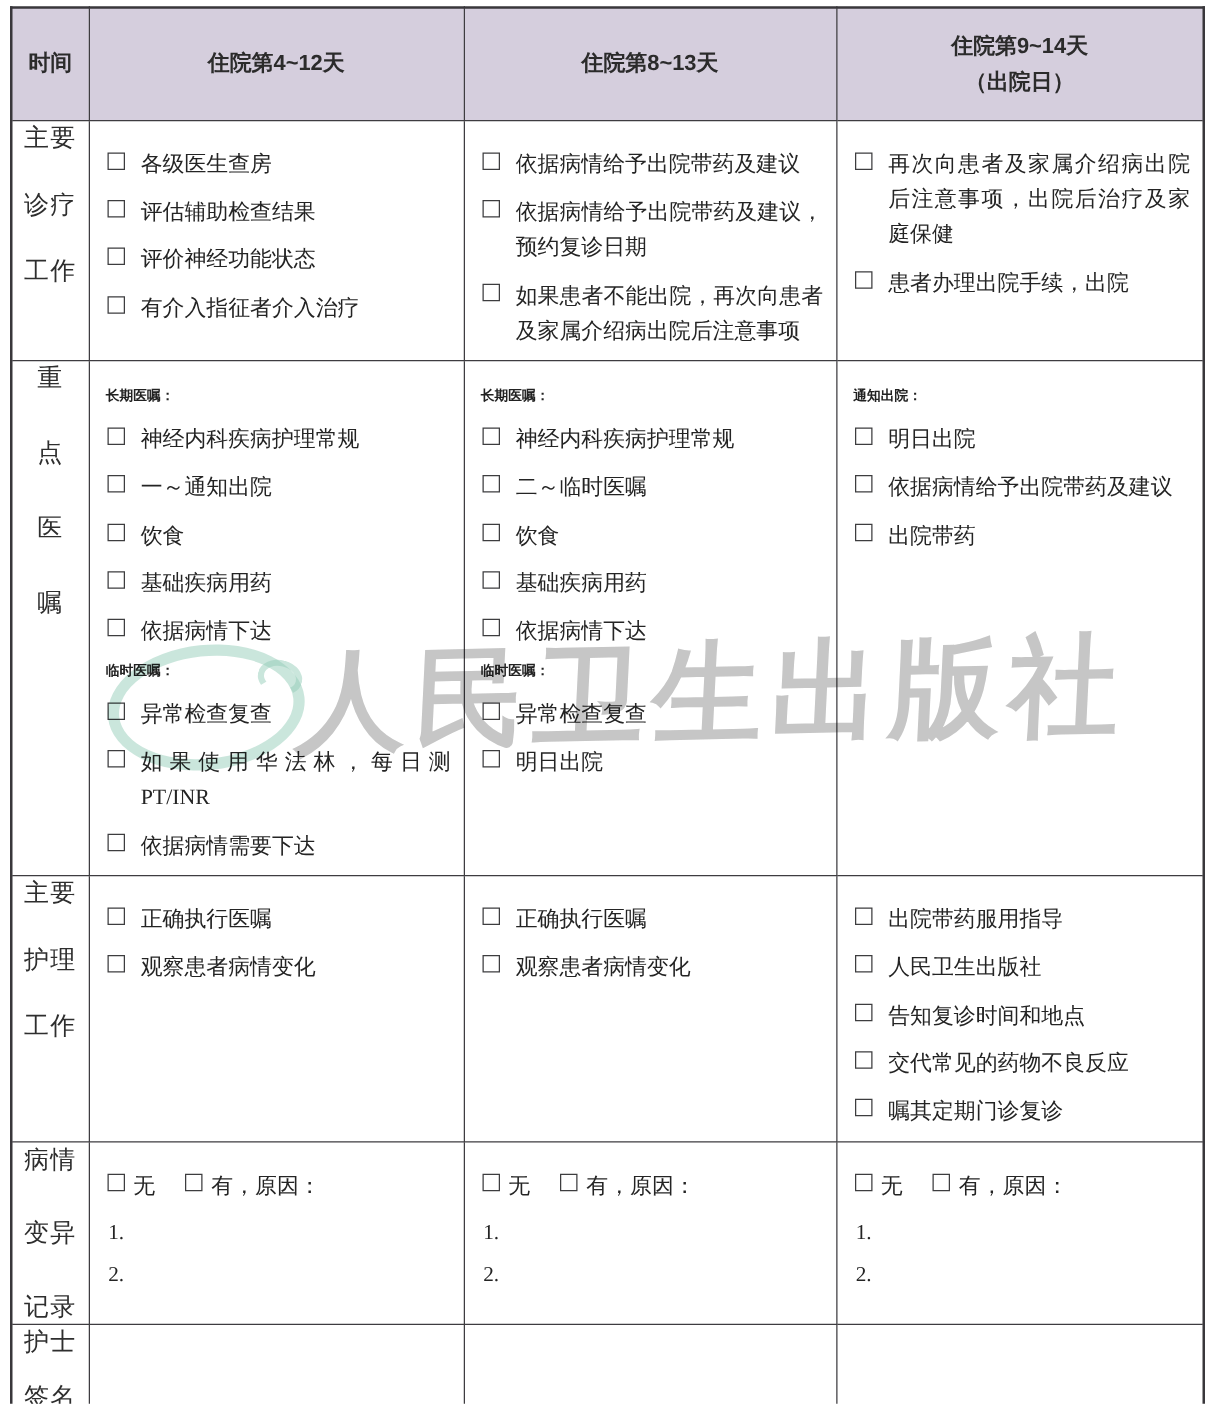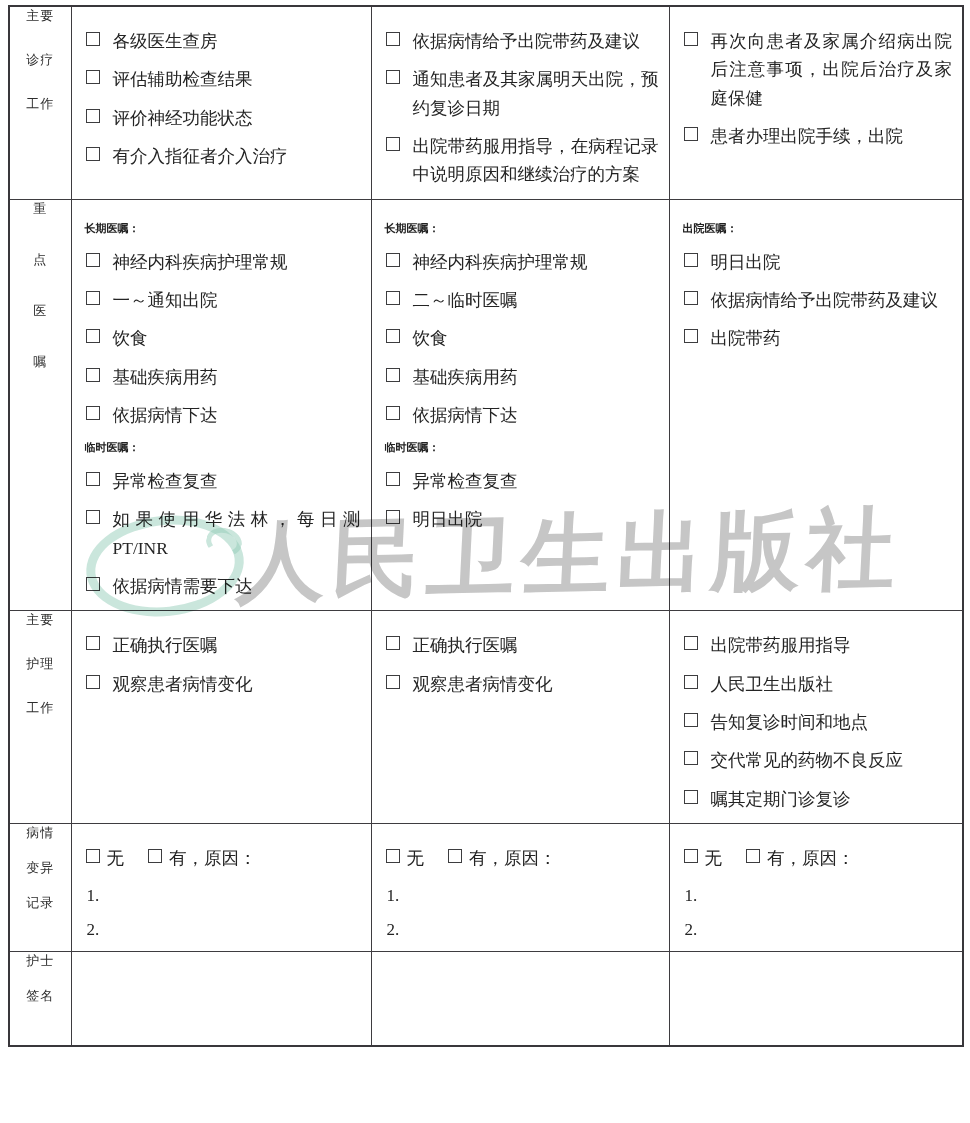--- a/index.html
+++ b/index.html
@@ -13,25 +13,25 @@
   table.cp { border:2px solid #39373b; }
 
   
   tr.hd th { background:#d5cedd; vertical-align:middle; text-align:center;
     font-family:"Liberation Sans","DejaVu Sans",sans-serif;
     font-weight:700; font-size:17.5px; color:#2b2b2b; line-height:1.7; }
 
   
   td.lbl { vertical-align:middle; }
   .lbl-in { display:flex; flex-direction:column; align-items:center;
-    justify-content:center; height:100%; font-size:13px; color:#2e2e2e;
+    justify-content:center; height:100%; font-size:20px; color:#2e2e2e;
     letter-spacing:1px; }
   .row-treat .lbl-in, .row-nurse .lbl-in { gap:26px; }
   .row-orders .lbl-in { gap:33px; }
-  .row-var .lbl-in { gap:17px;justify-content:center; }
+  .row-var .lbl-in { gap:32px;justify-content:center; }
   .row-sign .lbl-in { gap:17px; }
 
   
   td.cell { padding:20px 10px 10px 13px; }
   .list { display:flex; flex-direction:column; gap:10px; }
   .item { display:flex; align-items:flex-start; font-size:17.5px;
     line-height:1.62; }
   .item .txt { flex:1; text-align:justify; }
   .cb { flex:0 0 auto; width:14px; height:14px; border:1.4px solid #3d3d3f;
     background:transparent; margin:5px 13px 0 1px; display:inline-block; }
@@ -66,20 +66,29 @@
 
 <table class="cp">
   <colgroup>
     <col style="width:62px">
         <col style="width:300px">
     <col style="width:298px">
         <col style="width:294px">
   </colgroup>
 
   <tbody>
+        <tr class="hd" style="height:90px">
+    <th><span>时间</span></th>
+    <th><span>住院第4~12天</span></th>
+    <th><span>住院第8~13天</span></th>
+    <th>
+      <div>住院第9~14天</div>
+      <div>（出院日）</div>
+    </th>
+  </tr>
 
   <tr class="row-treat" style="height:183px">
     <td class="lbl">
       <div class="lbl-in">
         <span>主要</span>
         <span>诊疗</span>
         <span>工作</span>
       </div>
     </td>
     <td class="cell">
@@ -103,25 +112,25 @@
       </div>
     </td>
     <td class="cell">
       <div class="list">
         <div class="item">
                 <span class="cb"></span>
                 <span class="txt">依据病情给予出院带药及建议</span>
               </div>
         <div class="item">
                 <span class="cb"></span>
-                <span class="txt">通知患者及其家属明天出院，预约复诊日期</span>
-              </div>
-        <div class="item">
-                <span class="cb"></span>
-                <span class="txt">出院带药服用指导，在病程记录中说明原因和继续治疗的方案</span>
+                <span class="txt">依据病情给予出院带药及建议，预约复诊日期</span>
+              </div>
+        <div class="item">
+                <span class="cb"></span>
+                <span class="txt">如果患者不能出院，再次向患者及家属介绍病出院后注意事项</span>
               </div>
       </div>
     </td>
     <td class="cell">
       <div class="list">
         <div class="item">
                 <span class="cb"></span>
                 <span class="txt">再次向患者及家属介绍病出院后注意事项，出院后治疗及家庭保健</span>
               </div>
         <div class="item">
@@ -208,21 +217,21 @@
                 <span class="txt">异常检查复查</span>
               </div>
         <div class="item">
                 <span class="cb"></span>
                 <span class="txt">明日出院</span>
               </div>
       </div>
     </td>
     <td class="cell">
       <div class="list">
-        <div class="subhead">出院医嘱：</div>
+        <div class="subhead">通知出院：</div>
         <div class="item">
                 <span class="cb"></span>
                 <span class="txt">明日出院</span>
               </div>
         <div class="item">
                 <span class="cb"></span>
                 <span class="txt">依据病情给予出院带药及建议</span>
               </div>
         <div class="item">
                 <span class="cb"></span>

